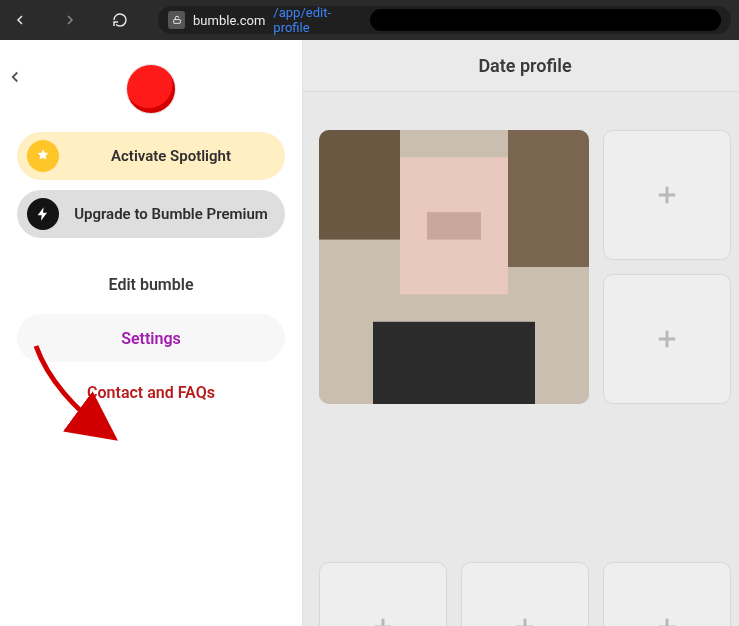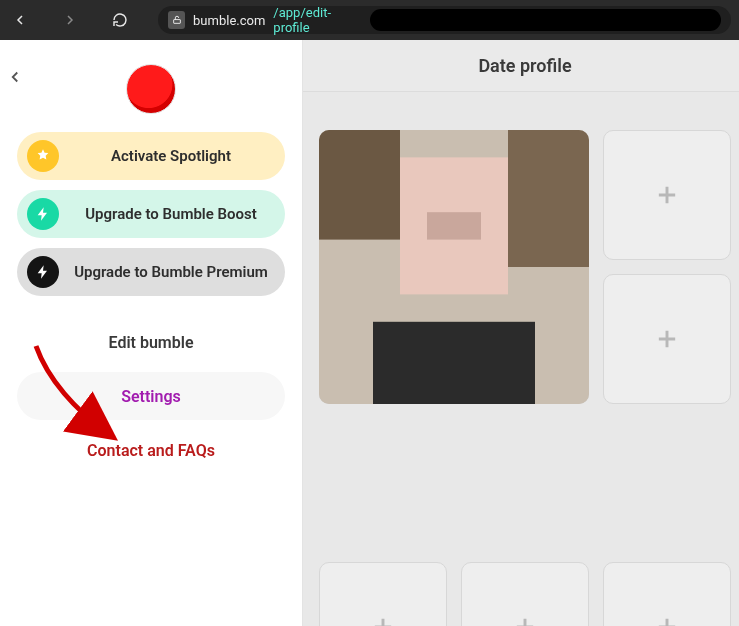--- a/index.html
+++ b/index.html
@@ -4,21 +4,21 @@
 <style>
   * { margin: 0; padding: 0; box-sizing: border-box; font-family: -apple-system, BlinkMacSystemFont, "Segoe UI", Roboto, sans-serif; }
   body { width: 739px; height: 626px; overflow: hidden; background: #fff; }
 
   
   .chrome { height: 40px; background: #2b2b2b; display: flex; align-items: center; padding: 0 8px; gap: 26px; color: #e8e8e8; }
   .chrome .nav-btn { width: 24px; height: 24px; display: flex; align-items: center; justify-content: center; cursor: pointer; border-radius: 12px; }
   .chrome .nav-btn.dim { opacity: .5; }
   .url-bar { flex: 1; height: 28px; background: #1f1f1f; border-radius: 14px; display: flex; align-items: center; padding: 0 10px; gap: 8px; font-size: 13px; }
   .url-host { color: #eaeaea; }
-  .url-path { color: #5eead4; }
+  .url-path { color: #3b82f6; }
   .url-black { margin-left: auto; width: 370px; height: 22px; background: #000; border-radius: 11px; }
   .site-chip { width: 18px; height: 18px; background:#555; border-radius:3px; display:flex; align-items:center; justify-content:center; font-size:10px; color:#fff;}
 
   
   .app { display: flex; height: calc(626px - 40px); }
   .sidebar { width: 302px; min-width:302px; padding: 14px 12px 0 12px; background:#fff; position:relative; }
   .sidebar .back-caret { position:absolute; left:6px; top:28px; color:#555; cursor:pointer; }
   .avatar { width:50px; height:50px; border-radius:50%; margin: 10px auto 18px auto; display:block; background: radial-gradient(circle at 45% 40%, #ff1a1a 0 60%, #d40000 62% 100%); border:1px solid #e3e3e3; }
 
   .pill { width: 268px; margin: 10px auto 10px auto; border-radius: 26px; padding: 10px 14px 10px 54px; display:flex; align-items:center; min-height:48px; position:relative; font-size:15px; font-weight:600; color:#2e2e2e; cursor:pointer; text-align:center; }
@@ -101,28 +101,20 @@
 
     <div class="pill spotlight">
       <div class="pill-icon">
         <svg width="16" height="16" viewBox="0 0 24 24" fill="#fff">
             <path d="M12 2l2.4 5 5.6.6-4 4 1 5.6L12 14.8 6.9 17.2l1-5.6-4-4L9.6 7z"></path>
           </svg>
       </div>
       <span class="lbl">Activate Spotlight</span>
     </div>
 
-    <div class="pill boost">
-      <div class="pill-icon">
-        <svg width="16" height="16" viewBox="0 0 24 24" fill="#fff">
-            <path d="M13 2L4 14h6l-1 8 9-12h-6z"></path>
-          </svg>
-      </div>
-      <span class="lbl">Upgrade to Bumble Boost</span>
-    </div>
 
     <div class="pill premium">
       <div class="pill-icon">
         <svg width="16" height="16" viewBox="0 0 24 24" fill="#fff">
             <path d="M13 2L4 14h6l-1 8 9-12h-6z"></path>
           </svg>
       </div>
       <span class="lbl">Upgrade to Bumble Premium</span>
     </div>
 

